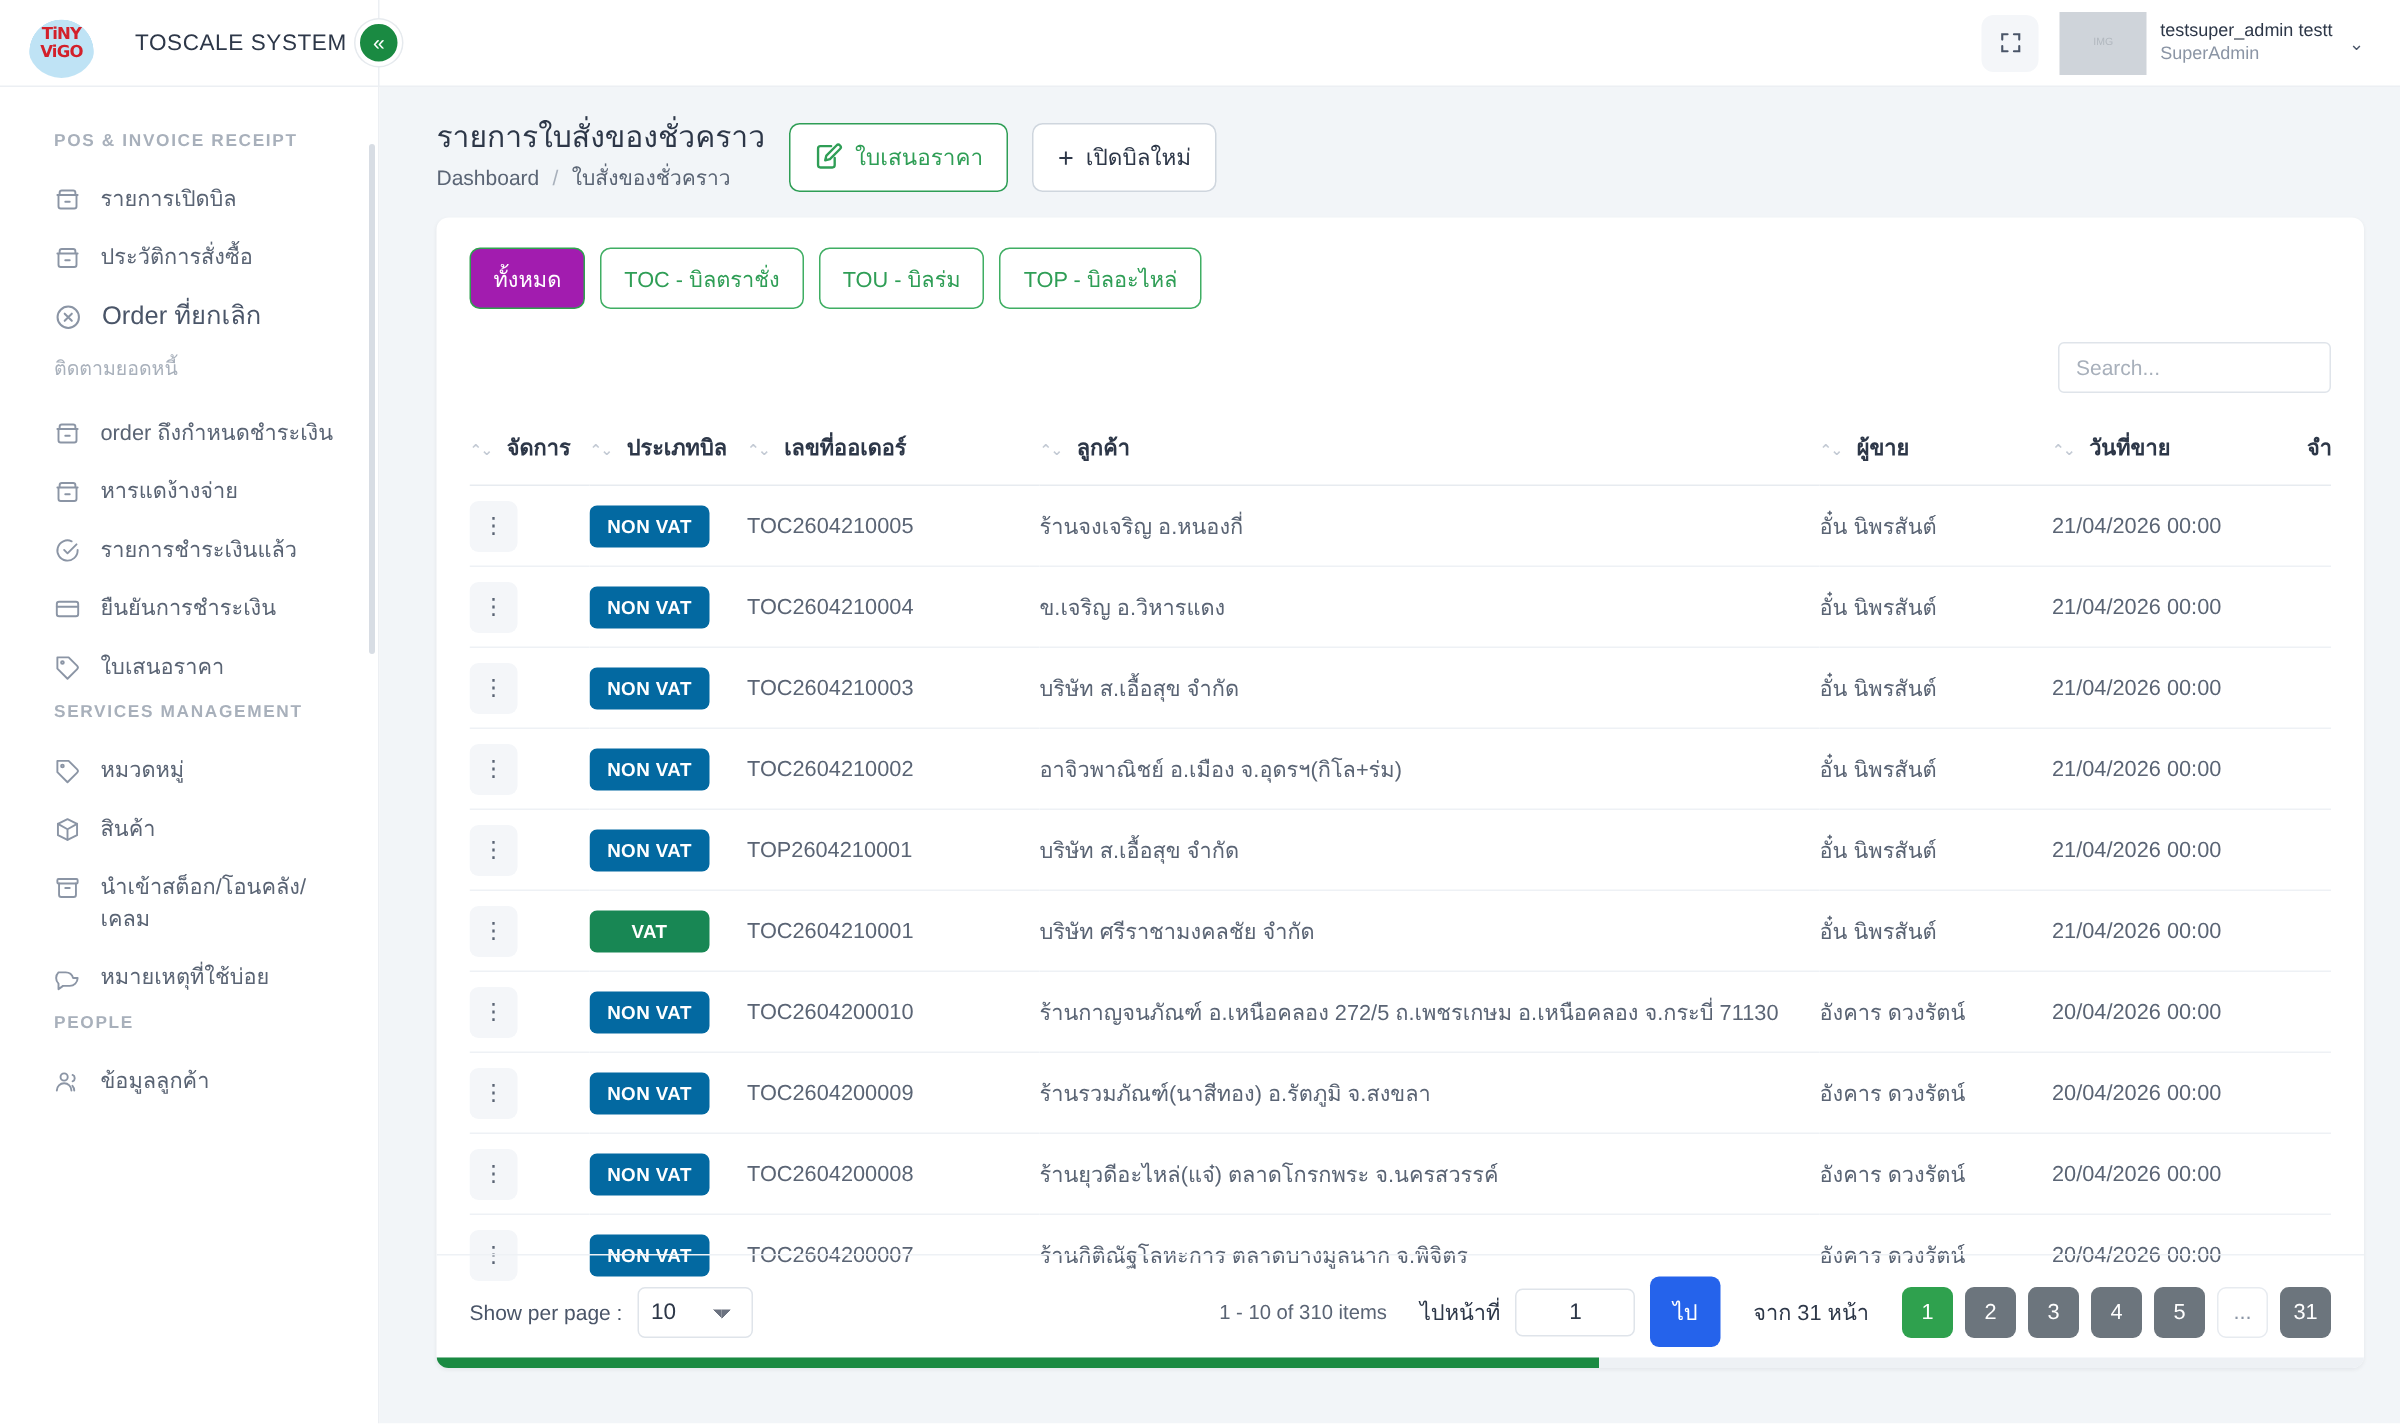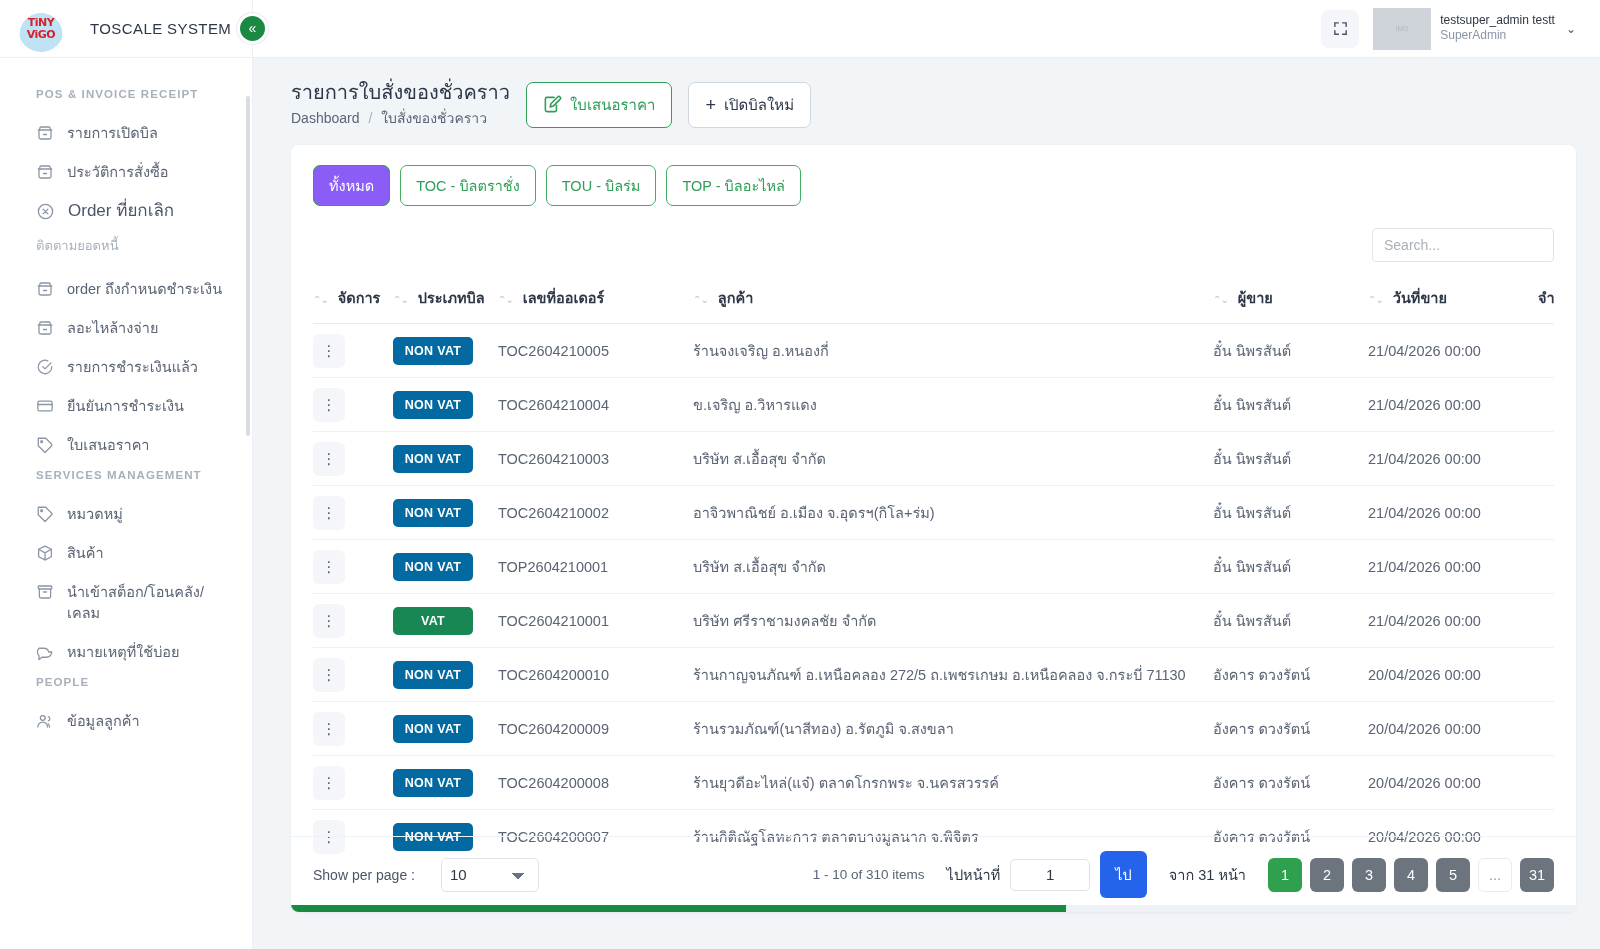--- a/index.html
+++ b/index.html
@@ -138,21 +138,21 @@
     padding: 20px 22px 0 22px;
     position: relative; overflow: hidden;
   }
 
   .chips { display: flex; gap: 10px; margin-bottom: 22px; }
   .chip {
     border: 1px solid #3fae63; border-radius: 7px; background: #fff;
     color: #2f9e56; font-size: 14.5px; padding: 8px 15px; cursor: pointer;
     white-space: nowrap;
   }
-  .chip.active { background: #8b5cf6; color: #fff; border-color: #2fa14e; }
+  .chip.active { background: #a21caf; color: #fff; border-color: #2fa14e; }
 
   .searchrow { display: flex; justify-content: flex-end; margin-bottom: 18px; }
   .search {
     width: 182px; height: 34px; border: 1px solid #dfe4ea; border-radius: 4px;
     padding: 4px 11px; font-size: 14px; color: #2d3748; outline: none;
     font-family: "Liberation Sans", sans-serif; background:#fff;
   }
   .search::placeholder { color: #a8b0bb; }
 
   
@@ -184,28 +184,28 @@
 
   
   .tfoot {
     position: absolute; left: 0; right: 0; bottom: 14px;
     padding: 0 22px;
     display: flex; align-items: center; gap: 0;
     border-top: 1px solid #eef1f5; padding-top: 14px;
   }
   .perpage { display: flex; align-items: center; gap: 10px; font-size: 14px; color: #4a5568; }
   .ppselect {
-    width: 98px; height: 34px; border: 1px solid #dfe4ea; border-radius: 5px;
+    width: 77px; height: 34px; border: 1px solid #dfe4ea; border-radius: 5px;
     background: #fff; font-size: 15px; color: #2d3748; padding: 0 8px;
     font-family: "Liberation Sans", sans-serif; cursor: pointer;
     appearance: none; -webkit-appearance: none;
     background-image: linear-gradient(45deg, transparent 50%, #6b7280 50%),
                       linear-gradient(135deg, #6b7280 50%, transparent 50%);
     background-position: calc(100% - 20px) 14px, calc(100% - 14px) 14px;
-    background-size: 6px 6px, 6px 6px; background-repeat: no-repeat; margin-left: 16px;
+    background-size: 6px 6px, 6px 6px; background-repeat: no-repeat;
   }
   .counts { margin-left: auto; font-size: 13.5px; color: #5a6474; }
   .goto { display: flex; align-items: center; gap: 10px; margin-left: 22px; }
   .goto-label { font-size: 14.5px; color: #2d3748; }
   .goto-input {
     width: 80px; height: 32px; border: 1px solid #dfe4ea; border-radius: 5px;
     text-align: center; font-size: 15px; color: #2d3748; outline: none;
     font-family: "Liberation Sans", sans-serif;
   }
   .go-btn {
@@ -315,21 +315,21 @@
             </span>
             <span class="sb-label">order ถึงกำหนดชำระเงิน</span>
           </div>
           <div class="sb-item">
             <span class="ic">
               <svg width="18" height="18" viewBox="0 0 24 24" fill="none" stroke="currentColor" stroke-width="1.7" stroke-linecap="round" stroke-linejoin="round">
                 <path d="M3 8h18M5 8V6a2 2 0 0 1 2-2h10a2 2 0 0 1 2 2v2M4 8h16v10a2 2 0 0 1-2 2H6a2 2 0 0 1-2-2z"></path>
                 <path d="M10 14h4"></path>
               </svg>
             </span>
-            <span class="sb-label">ลอะไหล้างจ่าย</span>
+            <span class="sb-label">หารแดง้างจ่าย</span>
           </div>
           <div class="sb-item">
             <span class="ic">
               <svg width="18" height="18" viewBox="0 0 24 24" fill="none" stroke="currentColor" stroke-width="1.7" stroke-linecap="round" stroke-linejoin="round">
                 <path d="M21 11.5V12a9 9 0 1 1-5.3-8.2"></path>
                 <path d="M9 11.5l3 3 8-8"></path>
               </svg>
             </span>
             <span class="sb-label">รายการชำระเงินแล้ว</span>
           </div>

